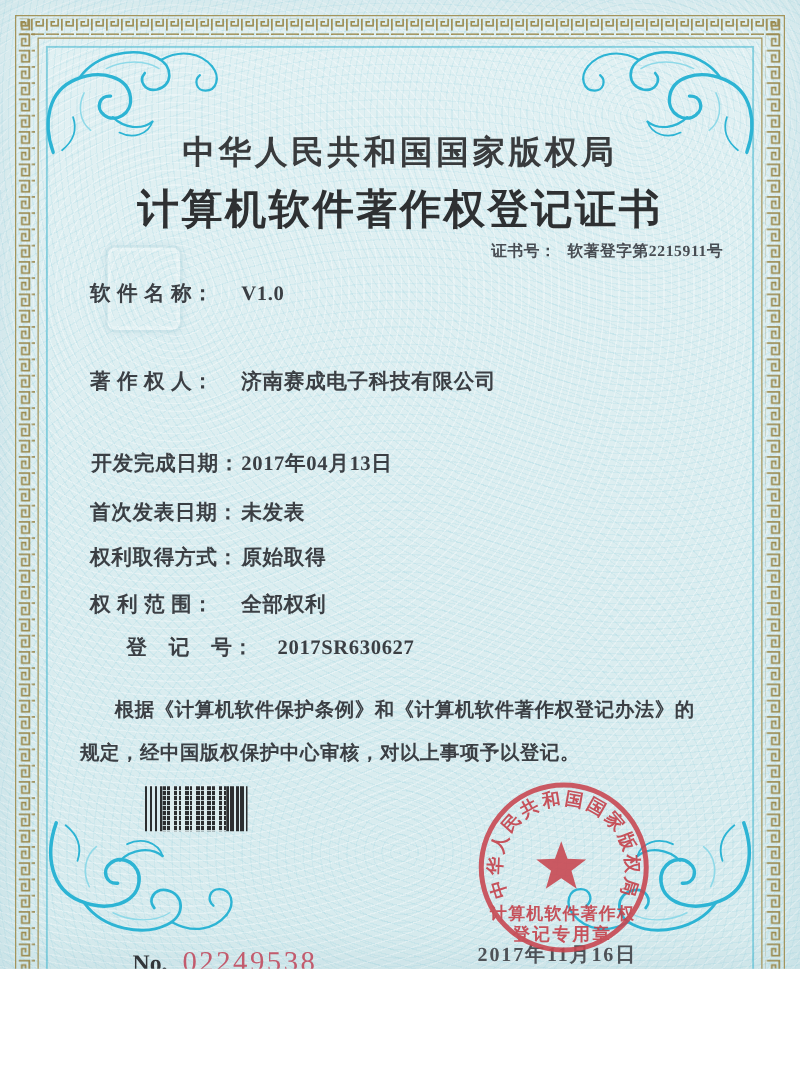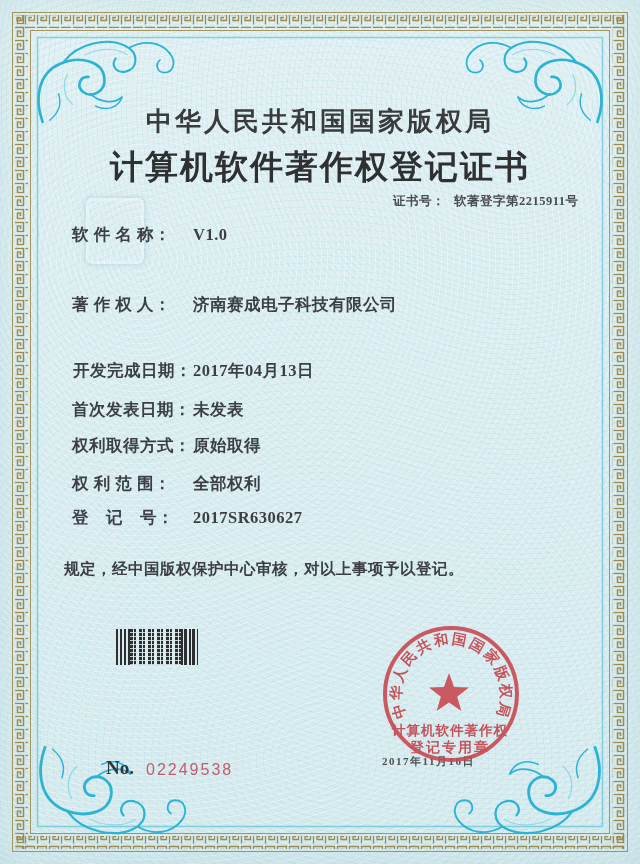--- a/index.html
+++ b/index.html
@@ -1,20 +1,20 @@
 <!DOCTYPE html>
 <html><head>
 <meta charset="utf-8">
 <style>
   * { margin:0; padding:0; box-sizing:border-box; }
   html,body { width:640px; height:864px; }
   body { font-family:"Liberation Serif","DejaVu Serif",serif; }
 
   .page {
-    position:relative; width:640px; height:864px; overflow:hidden;
+    position:relative; width:640px; height:775px; overflow:hidden;
     background-color:#dcedf0;
     background-image:
       repeating-radial-gradient(circle at 22% 30%, rgba(255,255,255,.30) 0 1px, transparent 1px 6px),
       repeating-radial-gradient(circle at 80% 12%, rgba(118,196,214,.13) 0 1px, transparent 1px 5px),
       repeating-radial-gradient(circle at 50% 88%, rgba(118,196,214,.11) 0 1px, transparent 1px 7px),
       linear-gradient(180deg,#e2f1f3,#d7ebee);
     box-shadow: inset 0 0 40px rgba(160,200,210,.35);
   }
 
   svg.frame { position:absolute; inset:0; z-index:1; }
@@ -42,45 +42,45 @@
   .certno {
     position:absolute; top:193px; left:393px; z-index:2;
     font-size:12.5px; color:#474c52; letter-spacing:.5px; display:flex; gap:9px; font-weight:600;
   }
 
   .f-row { position:absolute; left:72px; z-index:2; display:flex; font-size:16.5px;
            font-weight:600; color:#3b3f44; line-height:26px; letter-spacing:.5px; }
   .f-label { width:121px; flex:none;font-family:Liberation Serif, serif; }
   .f-val2 { display:block; }
   .r0 { top:222px; } .r1 { top:292px; } .r2 { top:358px;text-align:center; } .r3 { top:397px; }
-  .r4 { top:433px; } .r5 { top:471px; } .r6 { top:505px; }
+  .r4 { top:433px; } .r5 { top:471px; } .r6 { top:505px;margin-left:29px; }
 
   .statement { position:absolute; left:64px; top:552px; width:516px; z-index:2;
                font-size:15.5px; line-height:34px; font-weight:600; color:#3b3f44; letter-spacing:.5px; }
   .statement .ind { text-indent:1.8em; }
 
   .barcode { position:absolute; left:116px; top:629px; width:82px; height:36px; z-index:2; display:flex; }
   .bc-l { width:14px; background:repeating-linear-gradient(90deg,#2c2e30 0 2px,#d9ebee 2px 4px); }
   .bc-m { flex:1;
     background-image:
       repeating-linear-gradient(0deg, rgba(220,236,238,.85) 0 1px, transparent 1px 4px),
       repeating-linear-gradient(90deg, #2c2e30 0 3px, #dcecee 3px 4px, #2c2e30 4px 6px, #dcecee 6px 9px);
   }
   .bc-r { width:17px; background:repeating-linear-gradient(90deg,#2c2e30 0 2px,#d9ebee 2px 3px,#2c2e30 3px 6px,#d9ebee 6px 8px); }
 
   .issue-date { position:absolute; left:382px; top:754px; z-index:3;
-                font-size:11px; letter-spacing:1.5px; color:#4e5257; font-weight:600; }
+                font-size:16px; letter-spacing:1.5px; color:#4e5257; font-weight:600; }
 
   svg.seal { position:absolute; left:376px; top:619px; width:150px; height:150px; z-index:4; opacity:.88; }
   .seal text { font-weight:700; }
 
   .serial { position:absolute; left:106px; top:757px; z-index:2; display:flex; gap:12px; align-items:flex-end; }
   .serial .no  { font-size:19px; color:#33363a; font-weight:600; }
-  .serial .num { font-size:16px; color:#c25b6d; letter-spacing:2px;
-                 font-family:Liberation Sans, sans-serif; }
+  .serial .num { font-size:23px; color:#c25b6d; letter-spacing:2px;
+                 font-family:Liberation Serif, serif; }
 </style>
 </head>
 <body>
 
 <div class="page">
 
   <svg class="frame" viewBox="0 0 640 864">
     <defs>
       <pattern id="gkh" width="12" height="13" patternUnits="userSpaceOnUse">
         <path d="M1.5,11.5 V1.5 H10.5 V7.5 H5 V4.5 H8" fill="none" stroke="#9b8b50" stroke-width="1.3"></path>
@@ -156,20 +156,21 @@
   <div class="f-row r5">
     <span class="f-label">权 利 范 围：</span>
     <span class="f-value">全部权利</span>
   </div>
   <div class="f-row r6">
     <span class="f-label">登　记　号：</span>
     <span class="f-value">2017SR630627</span>
   </div>
 
   <div class="statement">
+    <div class="ind">根据《计算机软件保护条例》和《计算机软件著作权登记办法》的</div>
     <div>规定，经中国版权保护中心审核，对以上事项予以登记。</div>
   </div>
 
   <div class="barcode">
     <div class="bc-l"></div>
     <div class="bc-m"></div>
     <div class="bc-r"></div>
   </div>
 
   <div class="issue-date">2017年11月16日</div>

